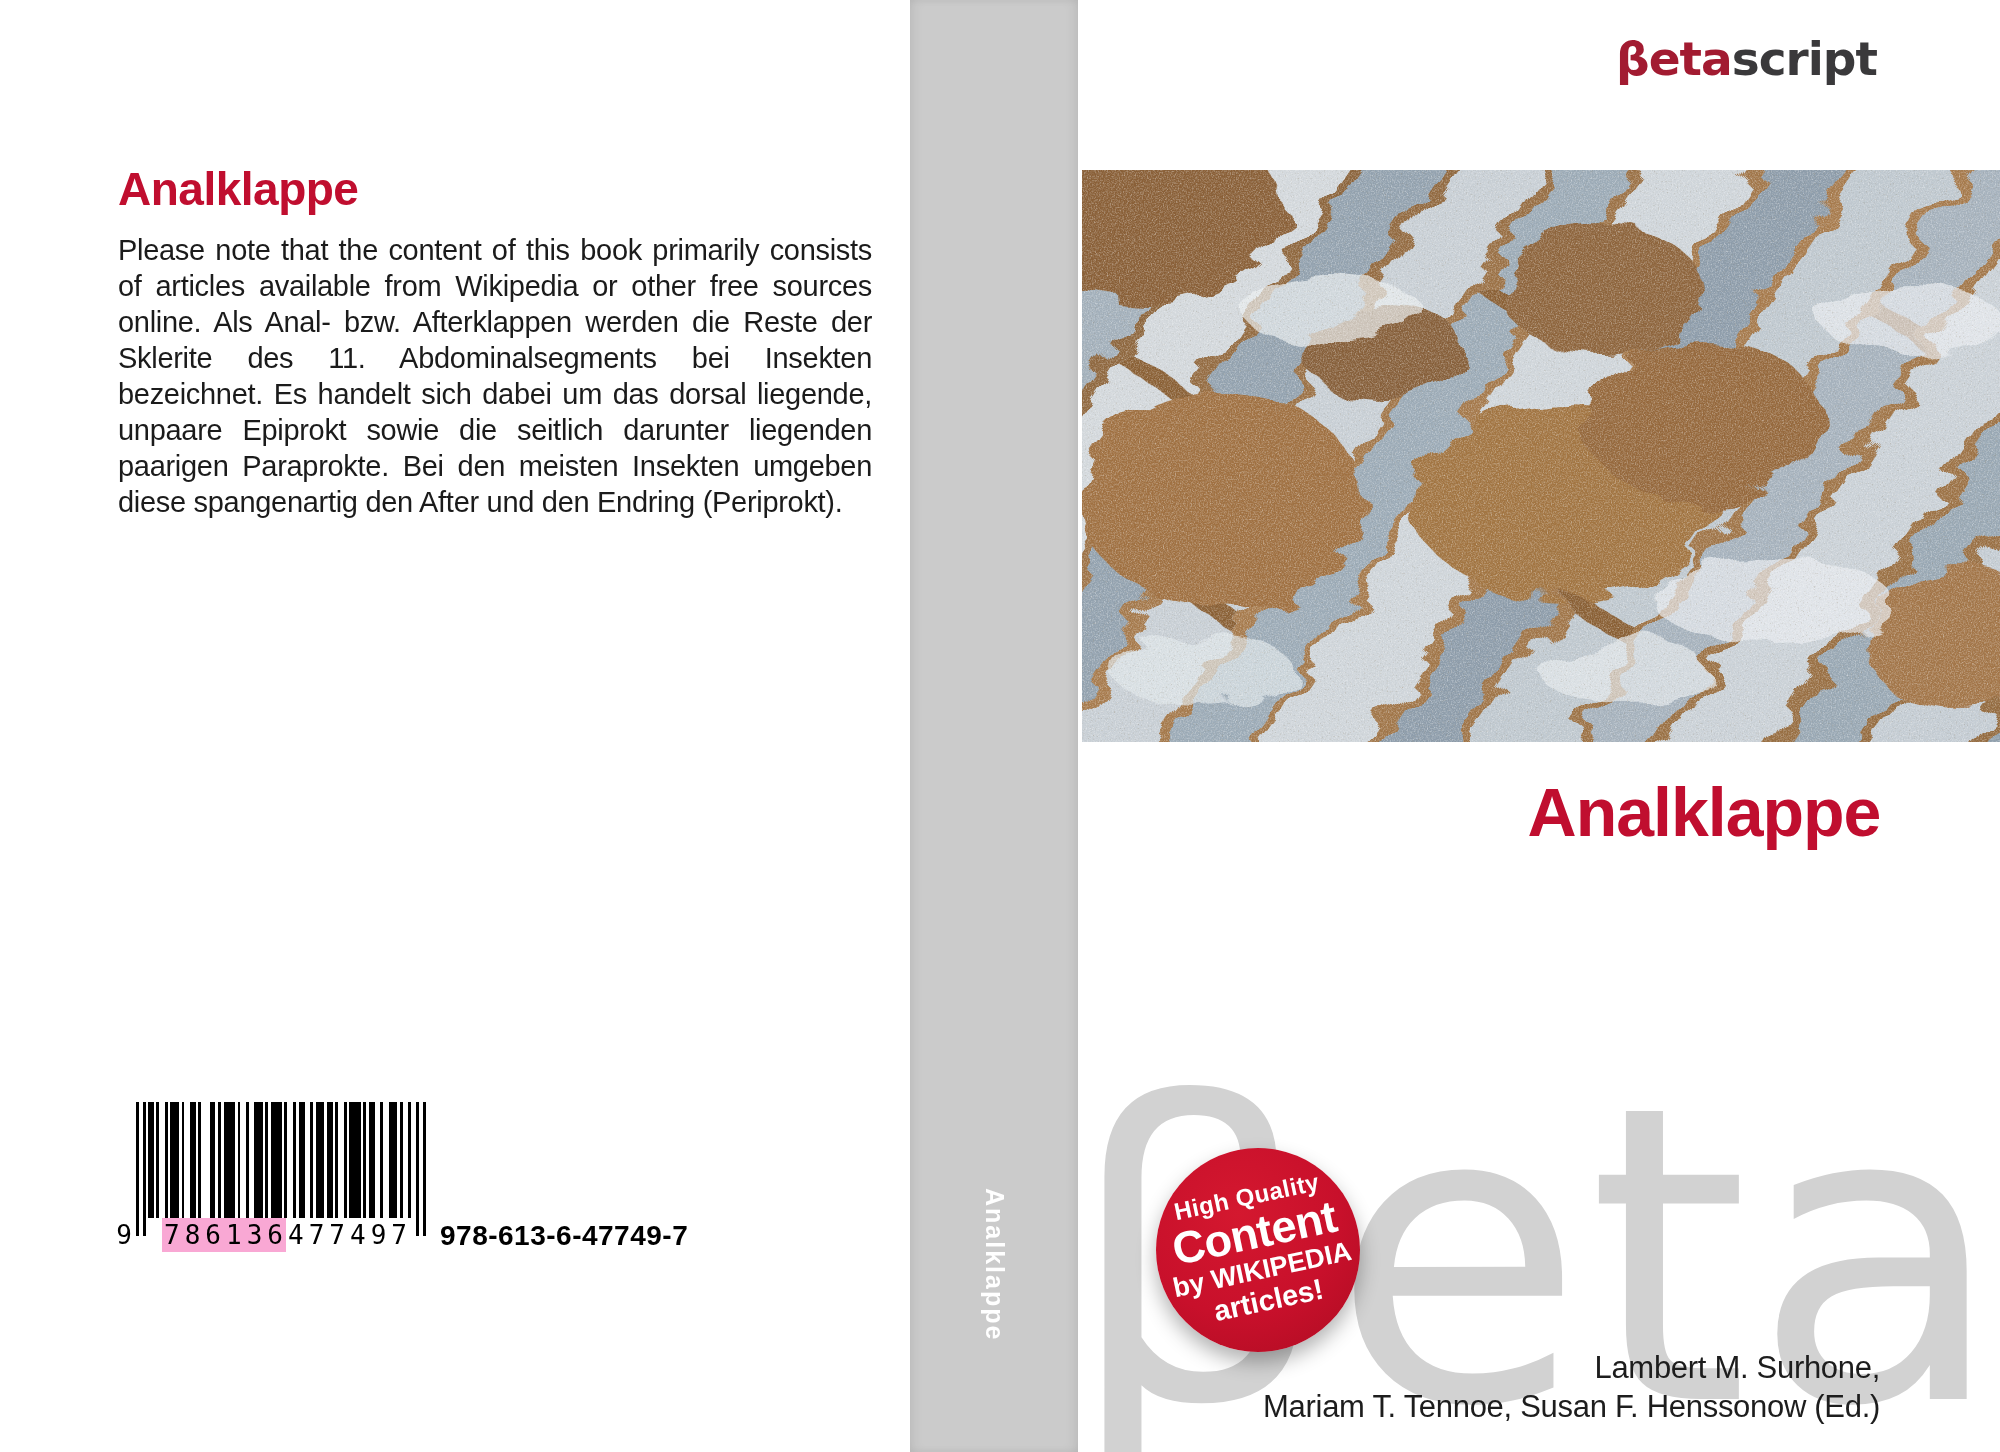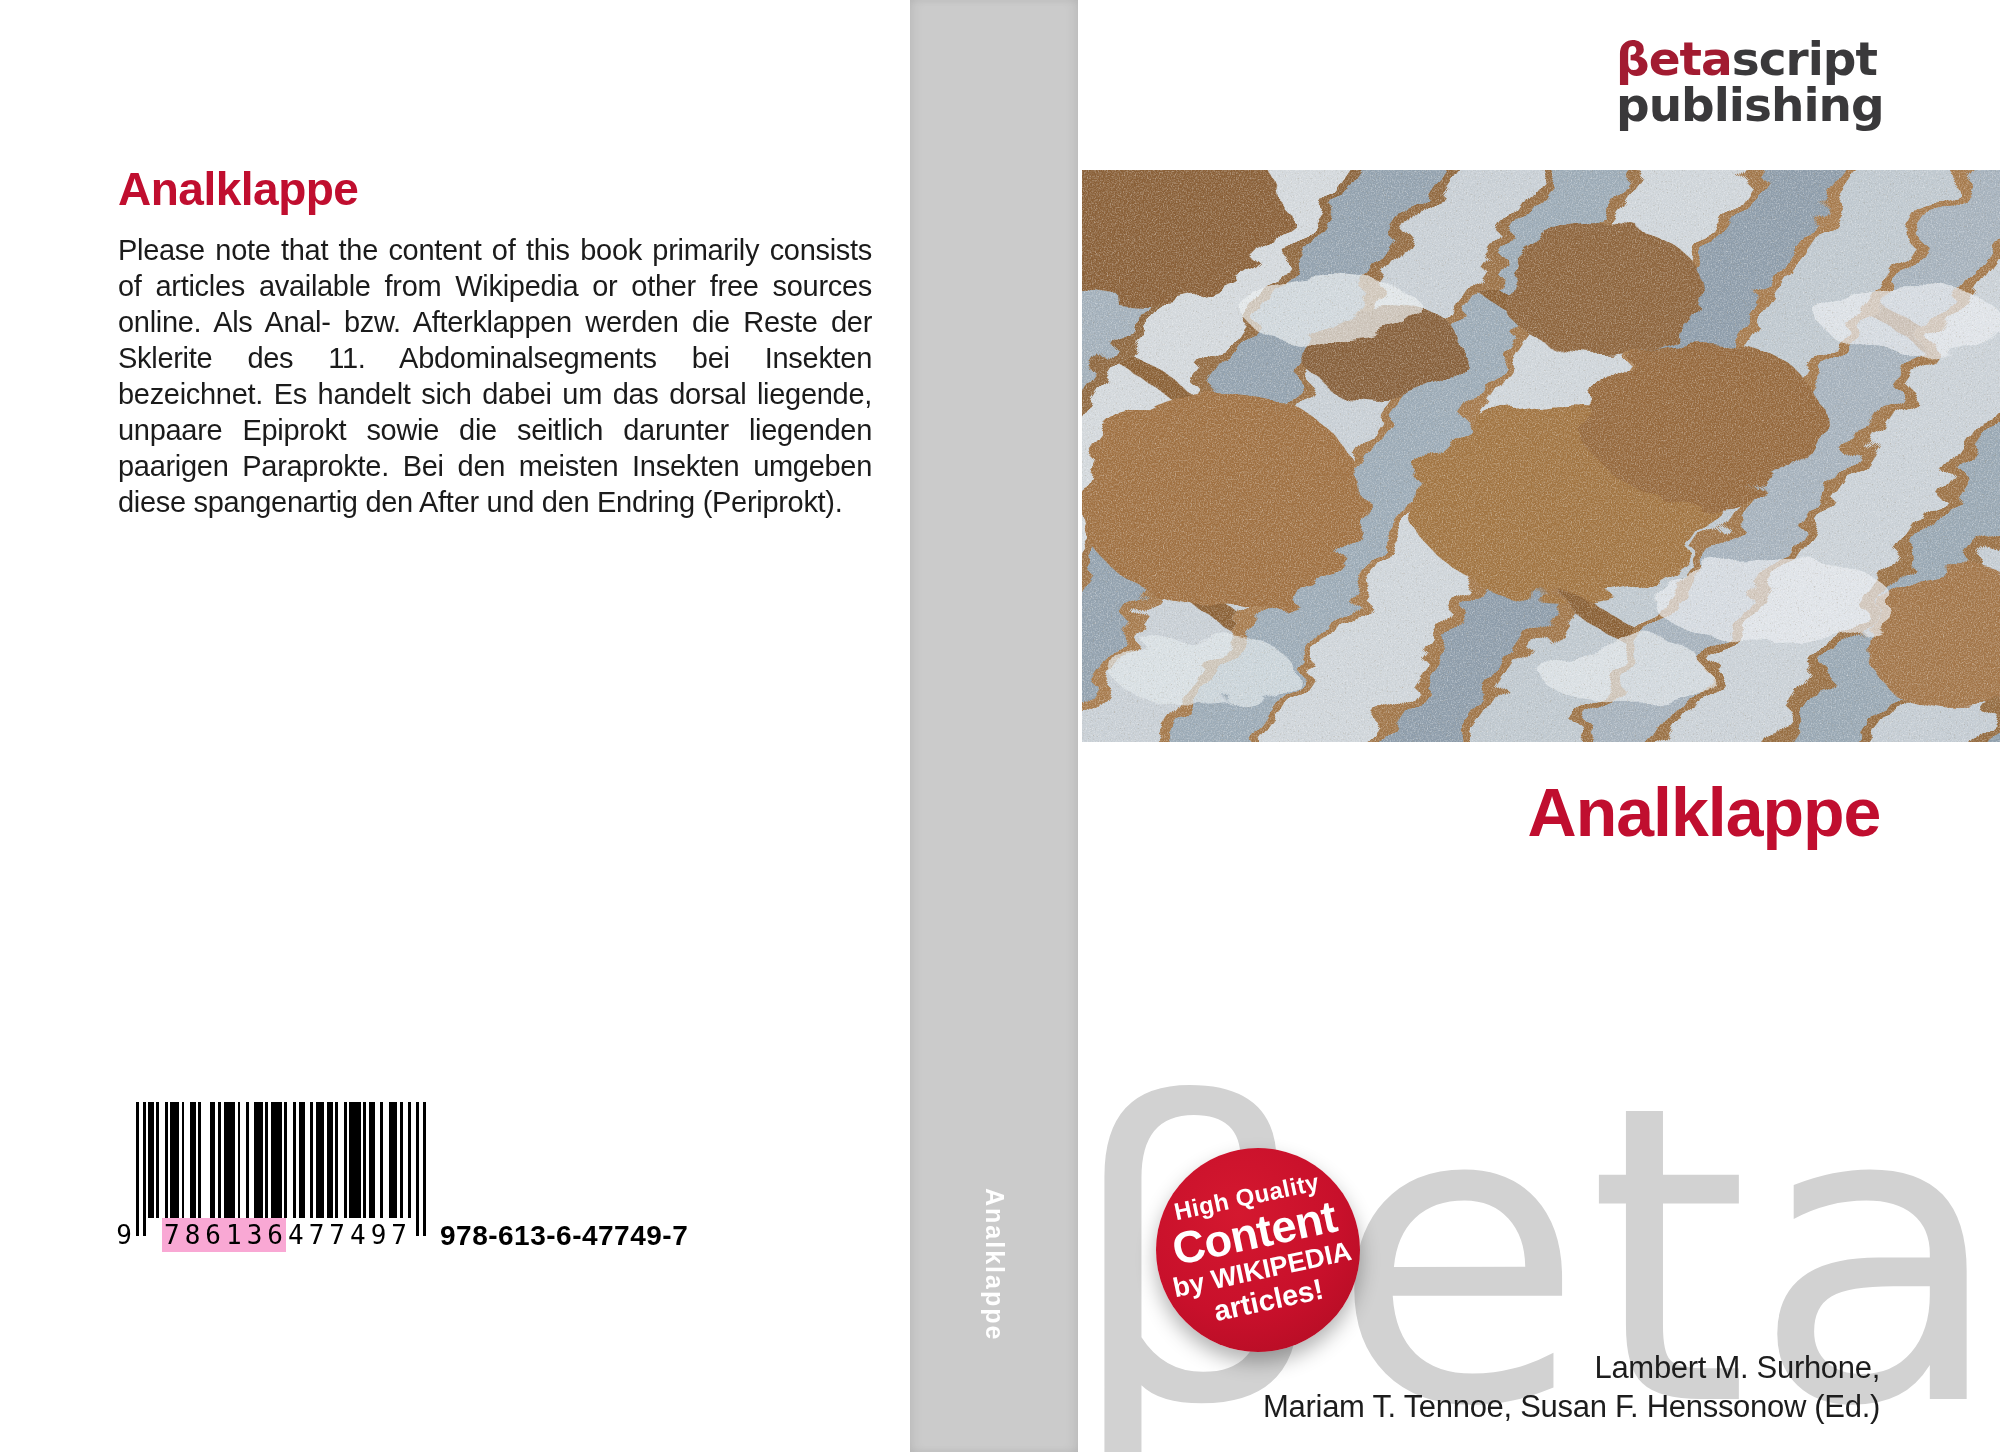--- a/index.html
+++ b/index.html
@@ -167,21 +167,20 @@
   </div>
 
   <div class="spine">
     <div class="spine-title">Analklappe</div>
   </div>
 
   <div class="front">
 
     <div class="logo">
       <span class="red">βeta</span><span class="dark">script</span><br>
-      <span class="dark">publishing</span>
     </div>
 
     <svg class="photo" viewBox="0 0 918 572" aria-hidden="true">
       <defs>
         <filter id="rough" x="-15%" y="-15%" width="130%" height="130%">
           <feTurbulence type="fractalNoise" baseFrequency="0.013 0.028" numOctaves="3" seed="8" result="n"></feTurbulence>
           <feDisplacementMap in="SourceGraphic" in2="n" scale="42"></feDisplacementMap>
         </filter>
         <filter id="grainLight" x="0" y="0" width="100%" height="100%">
           <feTurbulence type="fractalNoise" baseFrequency="0.75" numOctaves="2" seed="5"></feTurbulence>

